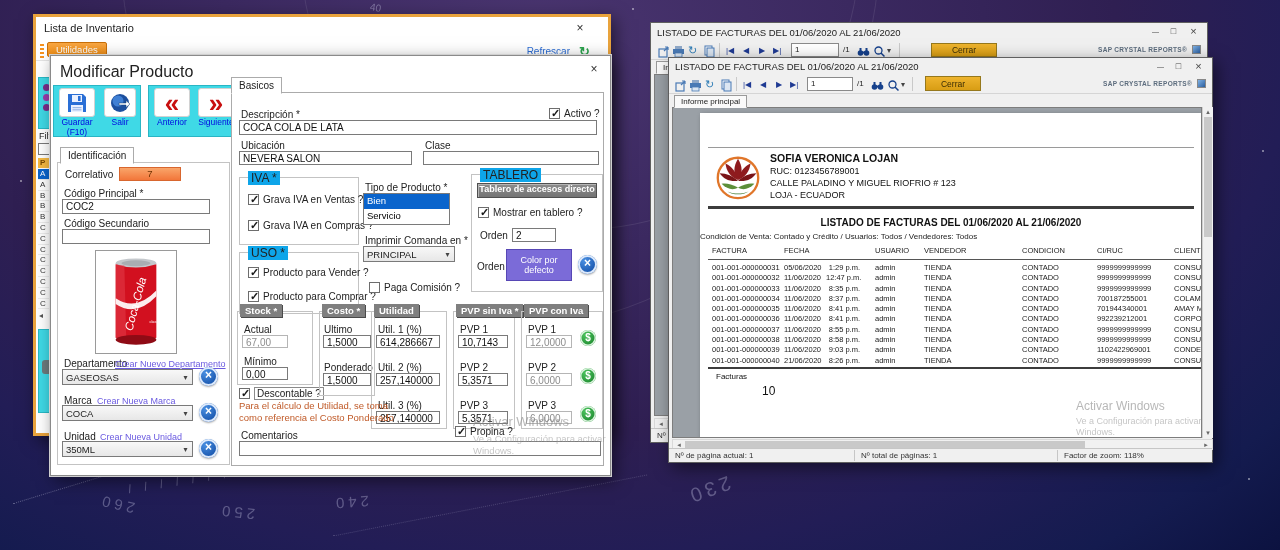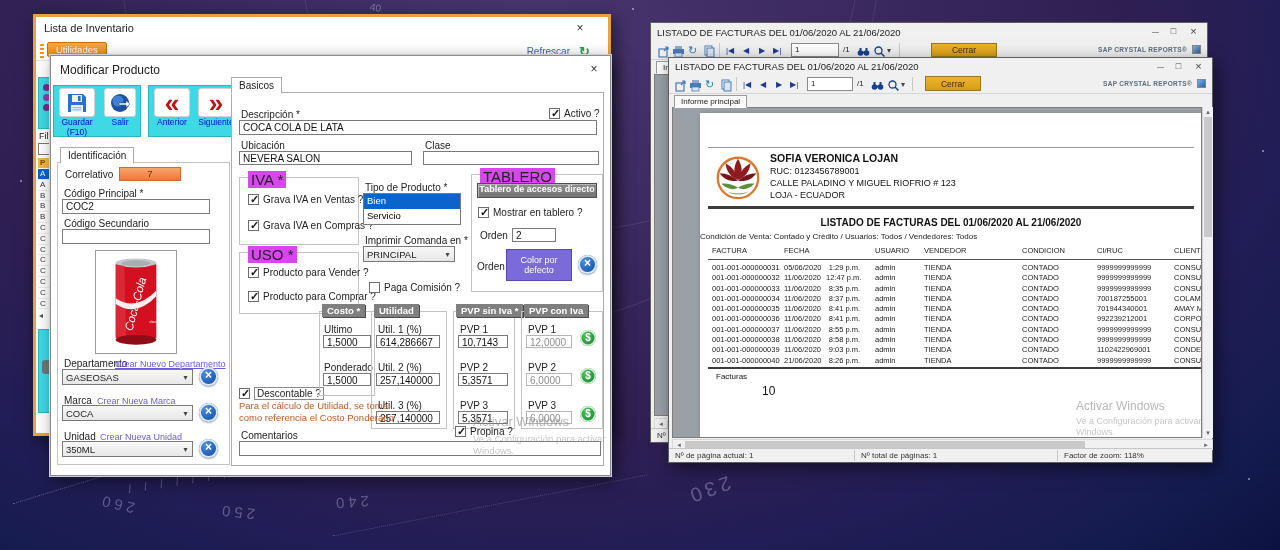--- a/index.html
+++ b/index.html
@@ -24,21 +24,21 @@
 .lnk{position:absolute;font-size:9px;color:#6a5ae0;text-decoration:underline;white-space:nowrap;cursor:pointer}
 .in{position:absolute;border:1px solid #7a7a7a;background:#fff;font-size:10px;color:#111;padding:1px 3px;line-height:1.15;overflow:hidden;white-space:nowrap}
 .in.dis{color:#8d8d8d;border-color:#b5b5b5}
 .dd{position:absolute;border:1px solid #7a7a7a;background:linear-gradient(#f8f8f8,#e7e7e7);font-size:9.5px;color:#222;display:flex;align-items:center;padding-left:3px;overflow:hidden}
 .dd .car{margin-left:auto;width:13px;text-align:center;color:#444;font-size:8px;flex:none}
 .dd .car::after{content:"▾"}
 .cbrow{position:absolute;display:flex;align-items:center;gap:4px;font-size:10px;color:#222;white-space:nowrap}
 .cb{width:11px;height:11px;border:1px solid #6d6d6d;background:#fff;position:relative;flex:none}
 .cb.on::after{content:"✓";position:absolute;left:0;top:-2px;width:11px;text-align:center;font-size:11px;font-weight:bold;color:#1a1a1a}
 .gb{position:absolute;border:1px solid #c3c3c3}
-.gl{position:absolute;top:-7px;left:8px;background:#d946ef;padding:0 3px;font-size:15px;color:#222;white-space:nowrap}
+.gl{position:absolute;top:-7px;left:8px;background:#0ea5e9;padding:0 3px;font-size:12px;color:#222;white-space:nowrap}
 .chip{position:absolute;top:-8px;left:2px;background:#7f7f7f;color:#fff;font-size:9.5px;font-weight:bold;padding:1px 5px;box-shadow:1px 1px 0 #4a4a4a;white-space:nowrap}
 .xc{position:absolute;width:19px;height:19px;border-radius:50%;background:radial-gradient(circle at 35% 30%,#4a90e2,#1450a8 78%);box-shadow:inset 0 0 0 2px #dce9fb,0 1px 2px rgba(0,0,0,.35);color:#fff;font-weight:bold;font-size:12px;text-align:center;line-height:17px;cursor:pointer}
 .xc::after{content:"×"}
 .dc{position:absolute;width:16px;height:16px;border-radius:50%;background:radial-gradient(circle at 35% 30%,#4cc45e,#1f8a30 78%);box-shadow:inset 0 0 0 1.5px #d9f2dc;color:#fff;font-weight:bold;font-size:10px;text-align:center;line-height:16px}
 .dc::after{content:"$"}
 .wx{position:absolute;width:16px;height:16px;text-align:center;font-size:12px;line-height:15px;color:#333;cursor:pointer}
 .wx::after{content:"×"}
 
 #invwin{left:33px;top:14px;width:578px;height:422px;border:3px solid #e9a33c}
 #invwin .grip{position:absolute;left:4px;top:27px;width:4px;height:14px;background:repeating-linear-gradient(#f6921e 0 2px,transparent 2px 4px)}
@@ -175,21 +175,21 @@
         <div class="invrow">C</div>
         <div class="invrow">C</div>
       </div>
     <span class="lb" style="left:3px;top:294px;font-size:8px;color:#555">◂</span>
     <div class="cyanp" style="left:2px;top:312px;width:17px;height:84px">
       <span style="position:absolute;left:3px;top:30px;width:10px;height:14px;border-radius:3px;background:#6d7b7d"></span>
     </div>
   </div>
 
   <div class="win" id="prodwin" style="z-index:3">
-    <span class="lb" style="left:9px;top:7px;font-size:12px">Modificar Producto</span>
+    <span class="lb" style="left:9px;top:7px;font-size:16px">Modificar Producto</span>
     <span class="wx" style="right:8px;top:6px"></span>
 
     <div class="tpan" style="left:2px;width:88px">
       <div class="tbtn" style="left:3px;width:40px">
         <span class="ib">
           <svg width="24" height="24" viewBox="0 0 24 24">
               <path fill="#2a6fd6" d="M3 3h15l3 3v15H3z"></path>
               <rect x="7" y="4" width="10" height="7" fill="#eaf1ff"></rect>
               <rect x="13" y="5" width="2.6" height="5" fill="#2a6fd6"></rect>
               <rect x="6" y="14" width="12" height="7" fill="#eaf1ff"></rect>
@@ -292,21 +292,21 @@
           <span class="cb on"></span>
           <span>Grava IVA en Ventas ?</span>
         </span>
       <span class="cbrow" style="left:8px;top:42px">
           <span class="cb on"></span>
           <span>Grava IVA en Compras ?</span>
         </span>
     </div>
 
     <span class="lb" style="left:314px;top:126px">Tipo de Producto *</span>
-    <div class="lbox" style="left:312px;top:137px;width:98px;height:32px">
+    <div class="lbox" style="left:312px;top:137px;width:87px;height:32px">
       <div class="op sel">Bien</div>
       <div class="op">Servicio</div>
     </div>
 
     <div class="gb" style="left:420px;top:118px;width:132px;height:118px">
       <span class="gl">TABLERO</span>
       <span class="graybtn" style="left:5px;top:8px;width:120px;height:15px">Tablero de accesos directo</span>
       <span class="cbrow" style="left:6px;top:32px">
           <span class="cb on"></span>
           <span>Mostrar en tablero ?</span>
@@ -333,20 +333,27 @@
     <span class="lb" style="left:314px;top:179px">Imprimir Comanda en *</span>
     <div class="dd" style="left:312px;top:190px;width:92px;height:16px">
         <span>PRINCIPAL</span>
         <span class="car"></span>
       </div>
     <span class="cbrow" style="left:318px;top:226px">
         <span class="cb"></span>
         <span>Paga Comisión ?</span>
       </span>
 
+    <div class="gb" style="left:186px;top:255px;width:76px;height:74px">
+      <span class="chip">Stock *</span>
+      <span class="lb" style="left:6px;top:12px">Actual</span>
+      <div class="in dis" style="left:4px;top:23px;width:46px;height:13px">67,00</div>
+      <span class="lb" style="left:6px;top:44px">Mínimo</span>
+      <div class="in" style="left:4px;top:55px;width:46px;height:13px">0,00</div>
+    </div>
     <span class="cbrow" style="left:188px;top:331px">
         <span class="cb on"></span>
         <span style="border:1px solid #8a8a8a;padding:0 2px">Descontable ?</span>
       </span>
 
     <div class="gb" style="left:268px;top:255px;width:56px;height:85px">
       <span class="chip">Costo *</span>
       <span class="lb" style="left:4px;top:12px">Ultimo</span>
       <div class="in" style="left:3px;top:23px;width:48px;height:13px">1,5000</div>
       <span class="lb" style="left:4px;top:50px">Ponderado</span>

